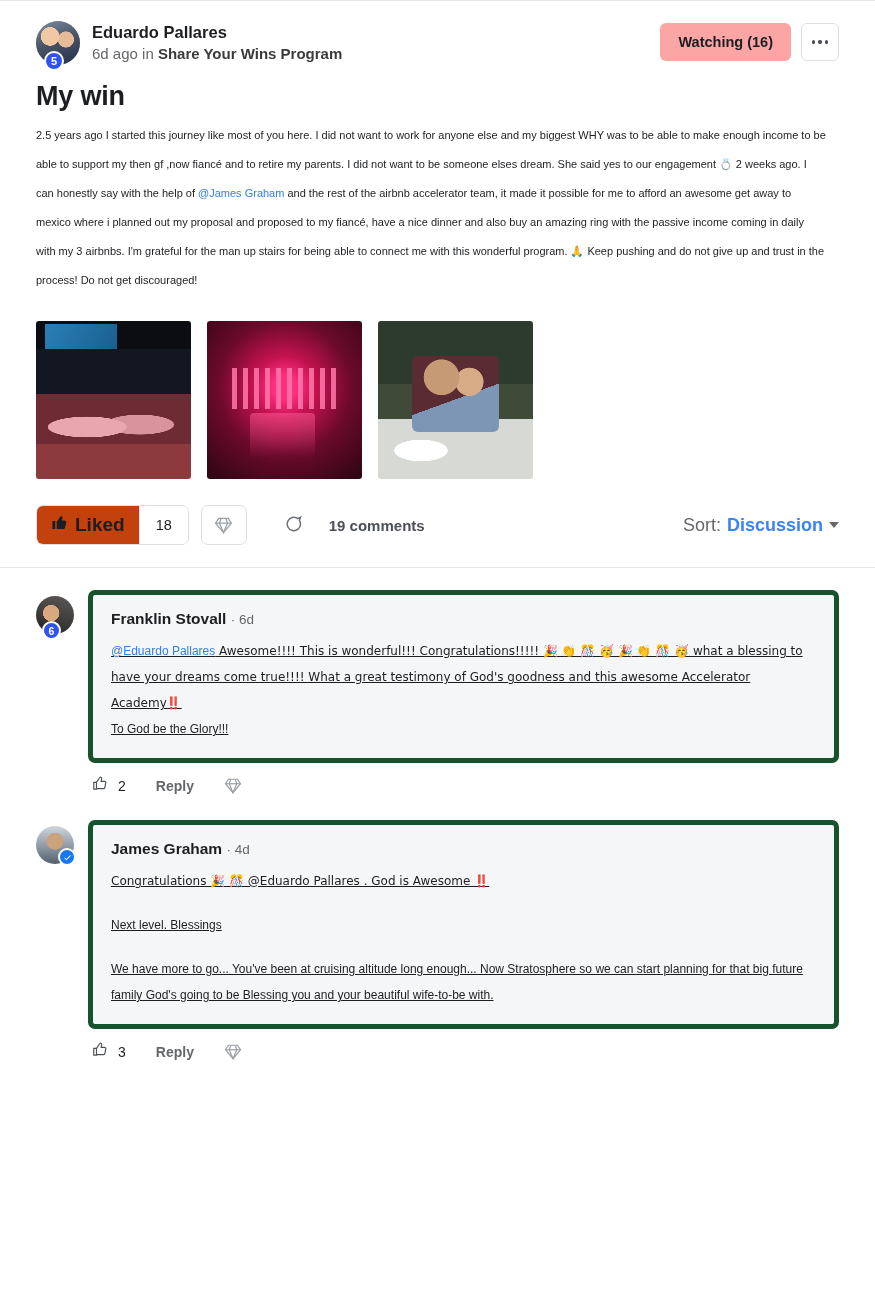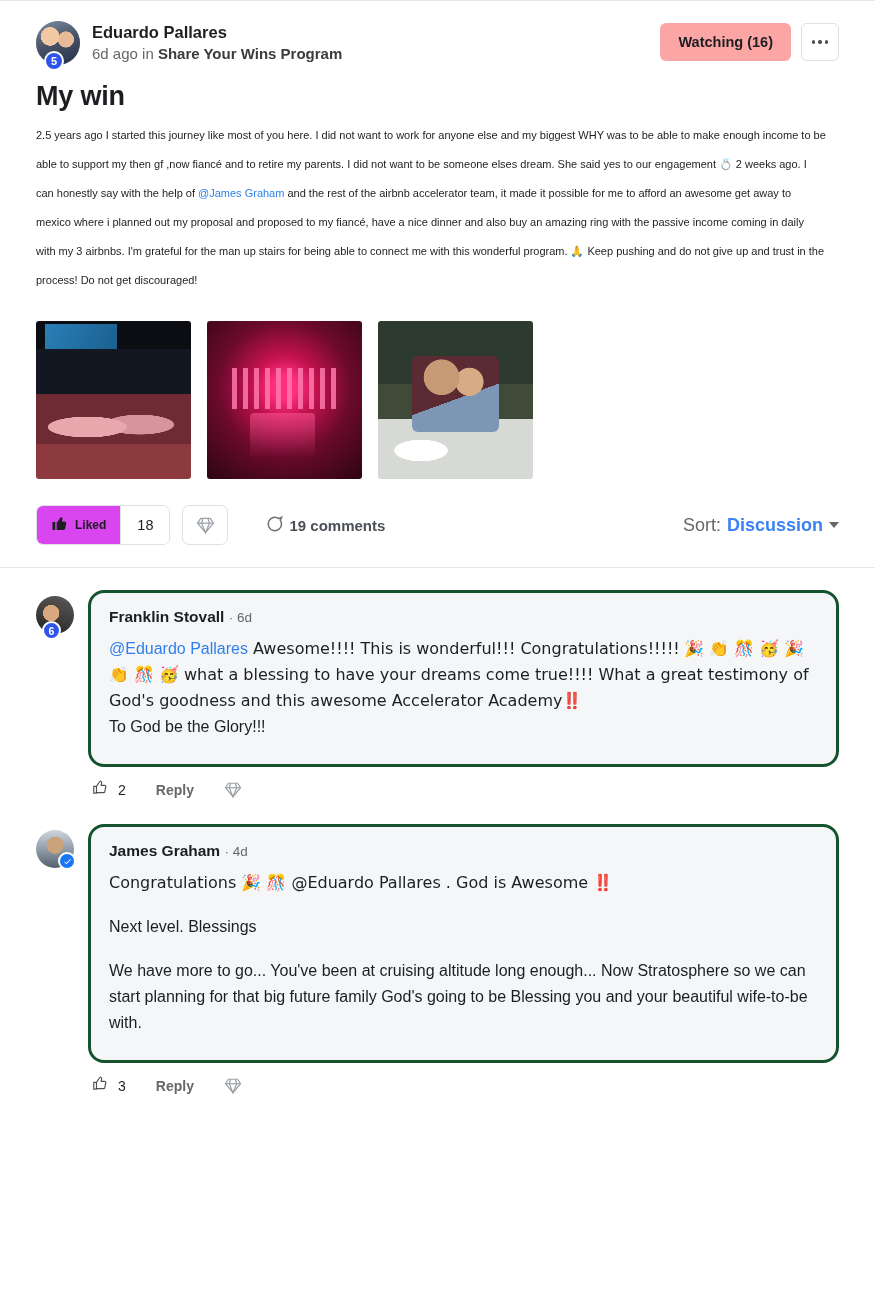--- a/index.html
+++ b/index.html
@@ -191,46 +191,46 @@
     align-items: center;
     border: 1px solid #dcdfe3;
     border-radius: 7px;
     overflow: hidden;
     height: 40px;
   }
   .like-btn {
     display: flex; align-items: center; gap: 7px;
     padding: 0 14px;
     height: 100%;
-    font-size: 12px;
-    font-weight: 700;
-    color: #1c1e21;
-    cursor: pointer;
-    background: #d946ef;
+    font-size: 19px;
+    font-weight: 700;
+    color: #1c1e21;
+    cursor: pointer;
+    background: #c2410c;
   }
   .like-count {
     padding: 0 16px;
     height: 100%;
     display: flex; align-items: center;
     border-left: 1px solid #dcdfe3;
     font-size: 14.5px;
     color: #1c1e21;
     background: #fff;
   }
   .gem-btn {
     width: 46px; height: 40px;
     border: 1px solid #dcdfe3;
     border-radius: 7px;
     margin-left: 12px;
     display: flex; align-items: center; justify-content: center;
     background: #fff;
     cursor: pointer;
   }
   .comments-link {
-    display: flex; align-items: center; gap: 5px;
+    display: flex; align-items: center; gap: 26px;
     margin-left: 36px;
     font-size: 15px;
     font-weight: 700;
     color: #4b4f56;
     cursor: pointer;
   }
   .sort {
     margin-left: auto;
     font-size: 18px;
     color: #65676b;
@@ -250,28 +250,28 @@
   .c-avatar { width: 38px; height: 38px; border-radius: 50%; overflow: hidden; position: relative; }
   .c-lvl {
     position: absolute; left: 6px; bottom: -6px;
     width: 19px; height: 19px; border-radius: 50%;
     background: #2f54eb; color: #fff; font-size: 10.5px; font-weight: 700;
     display: flex; align-items: center; justify-content: center; border: 2px solid #fff;
   }
   .c-main { flex: 1 1 auto; }
   .c-bubble {
     background: #f5f6f7;
-    border: 3px solid #14532d;
-    border-radius: 16px;
-    padding: 14px 18px 24px 18px;
+    border: 5px solid #14532d;
+    border-radius: 7px;
+    padding: 14px 18px 16px 18px;
   }
   .c-head { font-size: 15.5px; line-height: 20px; margin-bottom: 8px; }
   .c-head b { font-weight: 700; color: #1c1e21; }
   .c-head span { color: #65676b; font-size: 13.5px; font-weight: 400; }
-  .c-text { font-size: 16px; line-height: 26px; color: #1c1e21; }
+  .c-text { font-size: 12px; line-height: 26px; color: #1c1e21; text-decoration: underline; }
   .c-text p { margin: 0; }
   .c-text p + p { margin-top: 18px; }
   .c-actions {
     display: flex; align-items: center; gap: 0;
     padding: 12px 2px 0 4px;
   }
   .c-like { display: flex; align-items: center; gap: 9px; cursor: pointer; }
   .c-like-count { font-size: 14px; color: #1c1e21; }
   .c-reply { font-size: 14px; font-weight: 700; color: #65676b; margin-left: 30px; cursor: pointer; }
   .c-gem { margin-left: 30px; cursor: pointer; display: flex; align-items: center; }

